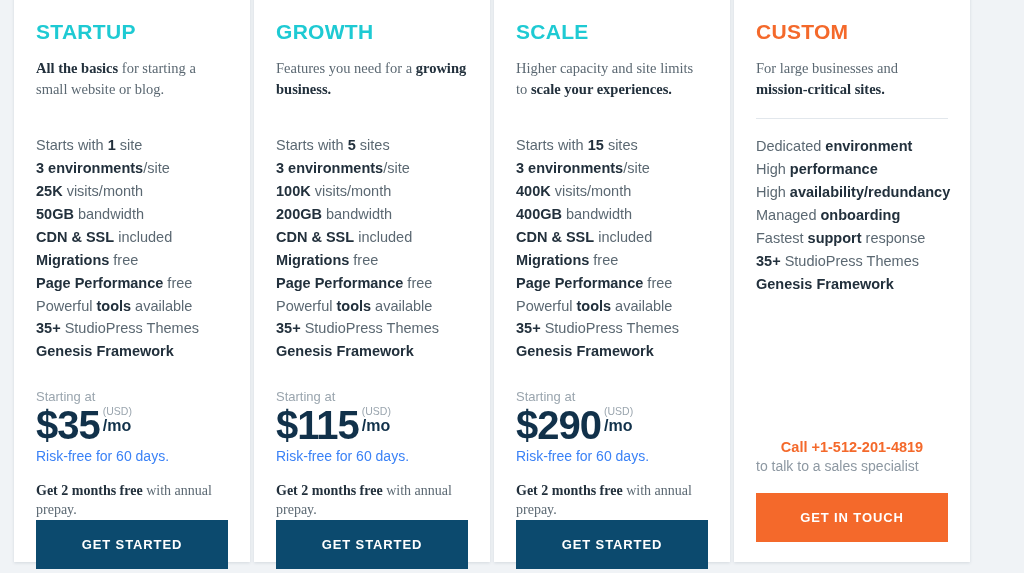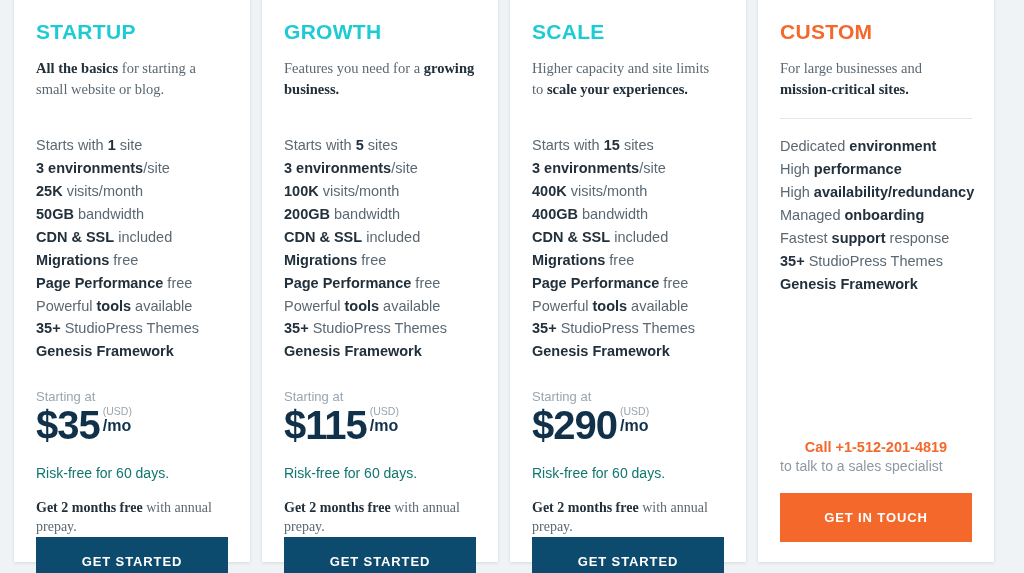--- a/index.html
+++ b/index.html
@@ -8,21 +8,21 @@
   }
   body {
     width: 1024px;
     height: 573px;
     background: #f0f3f6;
     font-family: "Liberation Sans", sans-serif;
     overflow: hidden;
   }
   .pricing-grid {
     display: flex;
-    gap: 12px;
+    gap: 4px;
     padding: 0 14px;
     box-sizing: border-box;
     width: 996px;
   }
   .card {
     position: relative;
     background: #ffffff;
     width: 236px;
     flex: 0 0 236px;
     box-sizing: border-box;
@@ -109,22 +109,22 @@
     margin-bottom: 2px;
   }
   .price-per {
     font-size: 16px;
     font-weight: bold;
     color: #11314a;
     line-height: 1;
   }
   .risk-free {
     font-size: 14px;
-    color: #0f766e;
-    margin-top: 21px;
+    color: #3b82f6;
+    margin-top: 4px;
   }
   .annual-note {
     font-size: 14px;
     line-height: 1.35;
     color: #5b6872;
     margin-top: 18px;
     font-family: Liberation Serif, serif;
   }
   .annual-note b {
     color: #22303c;

